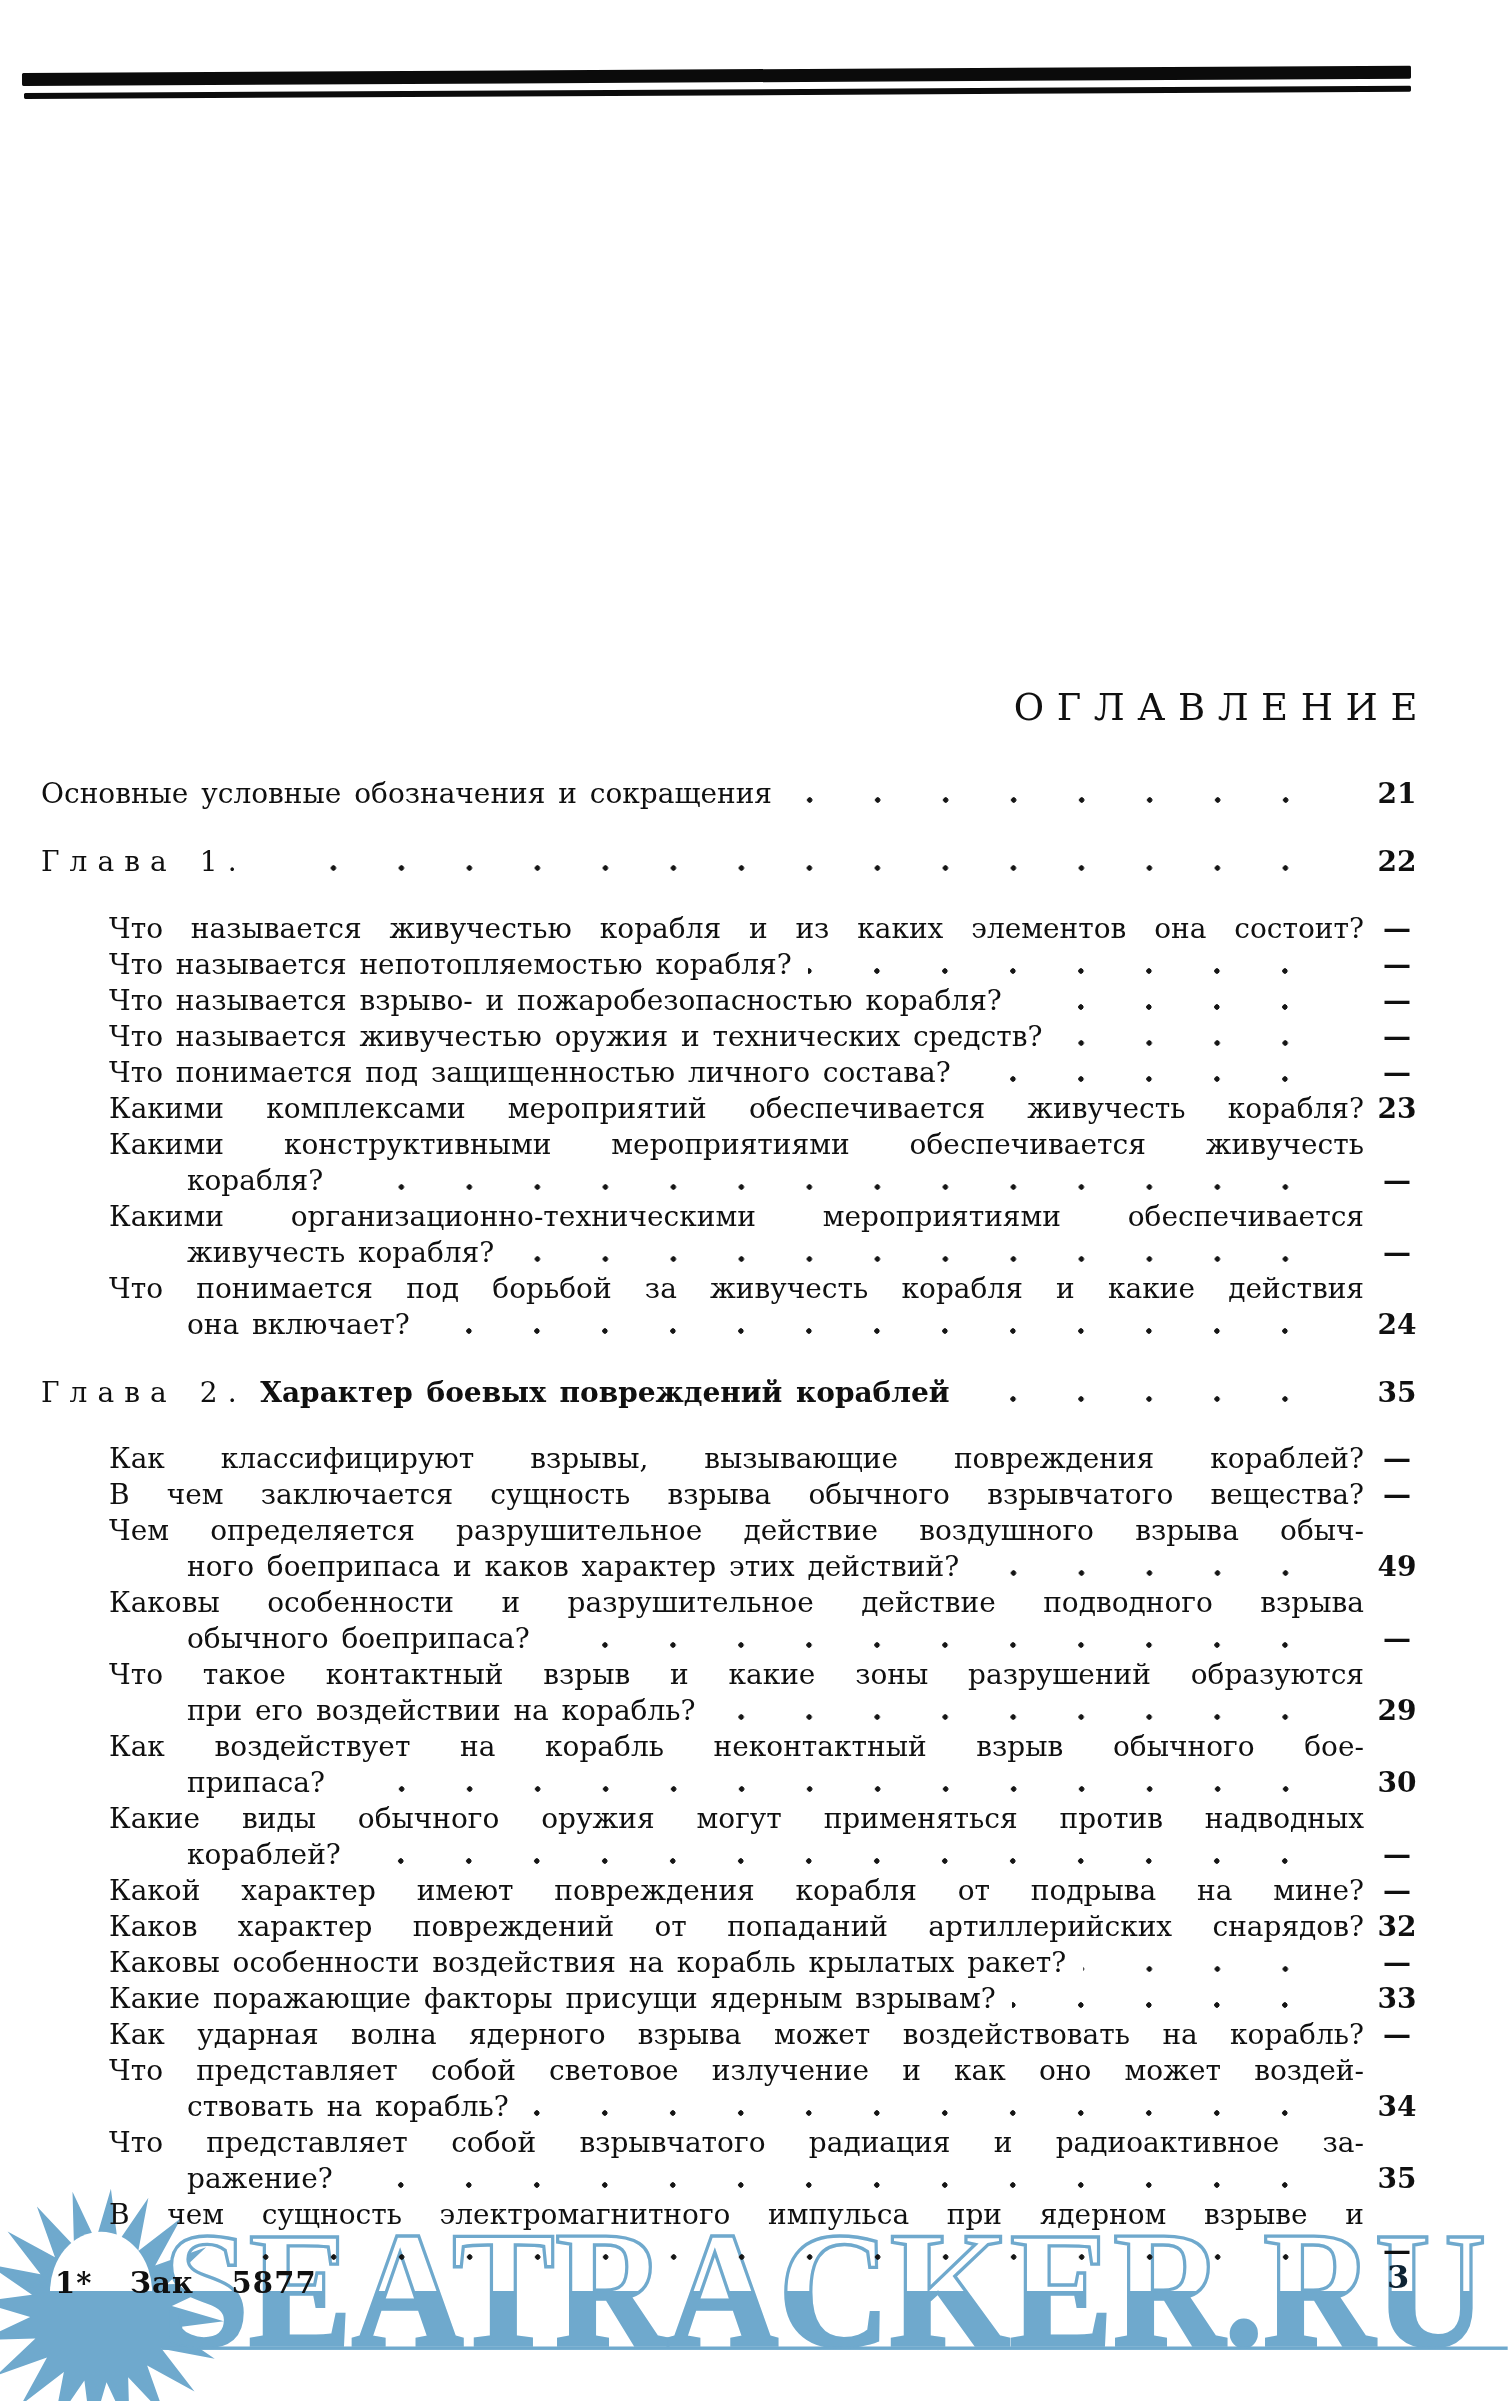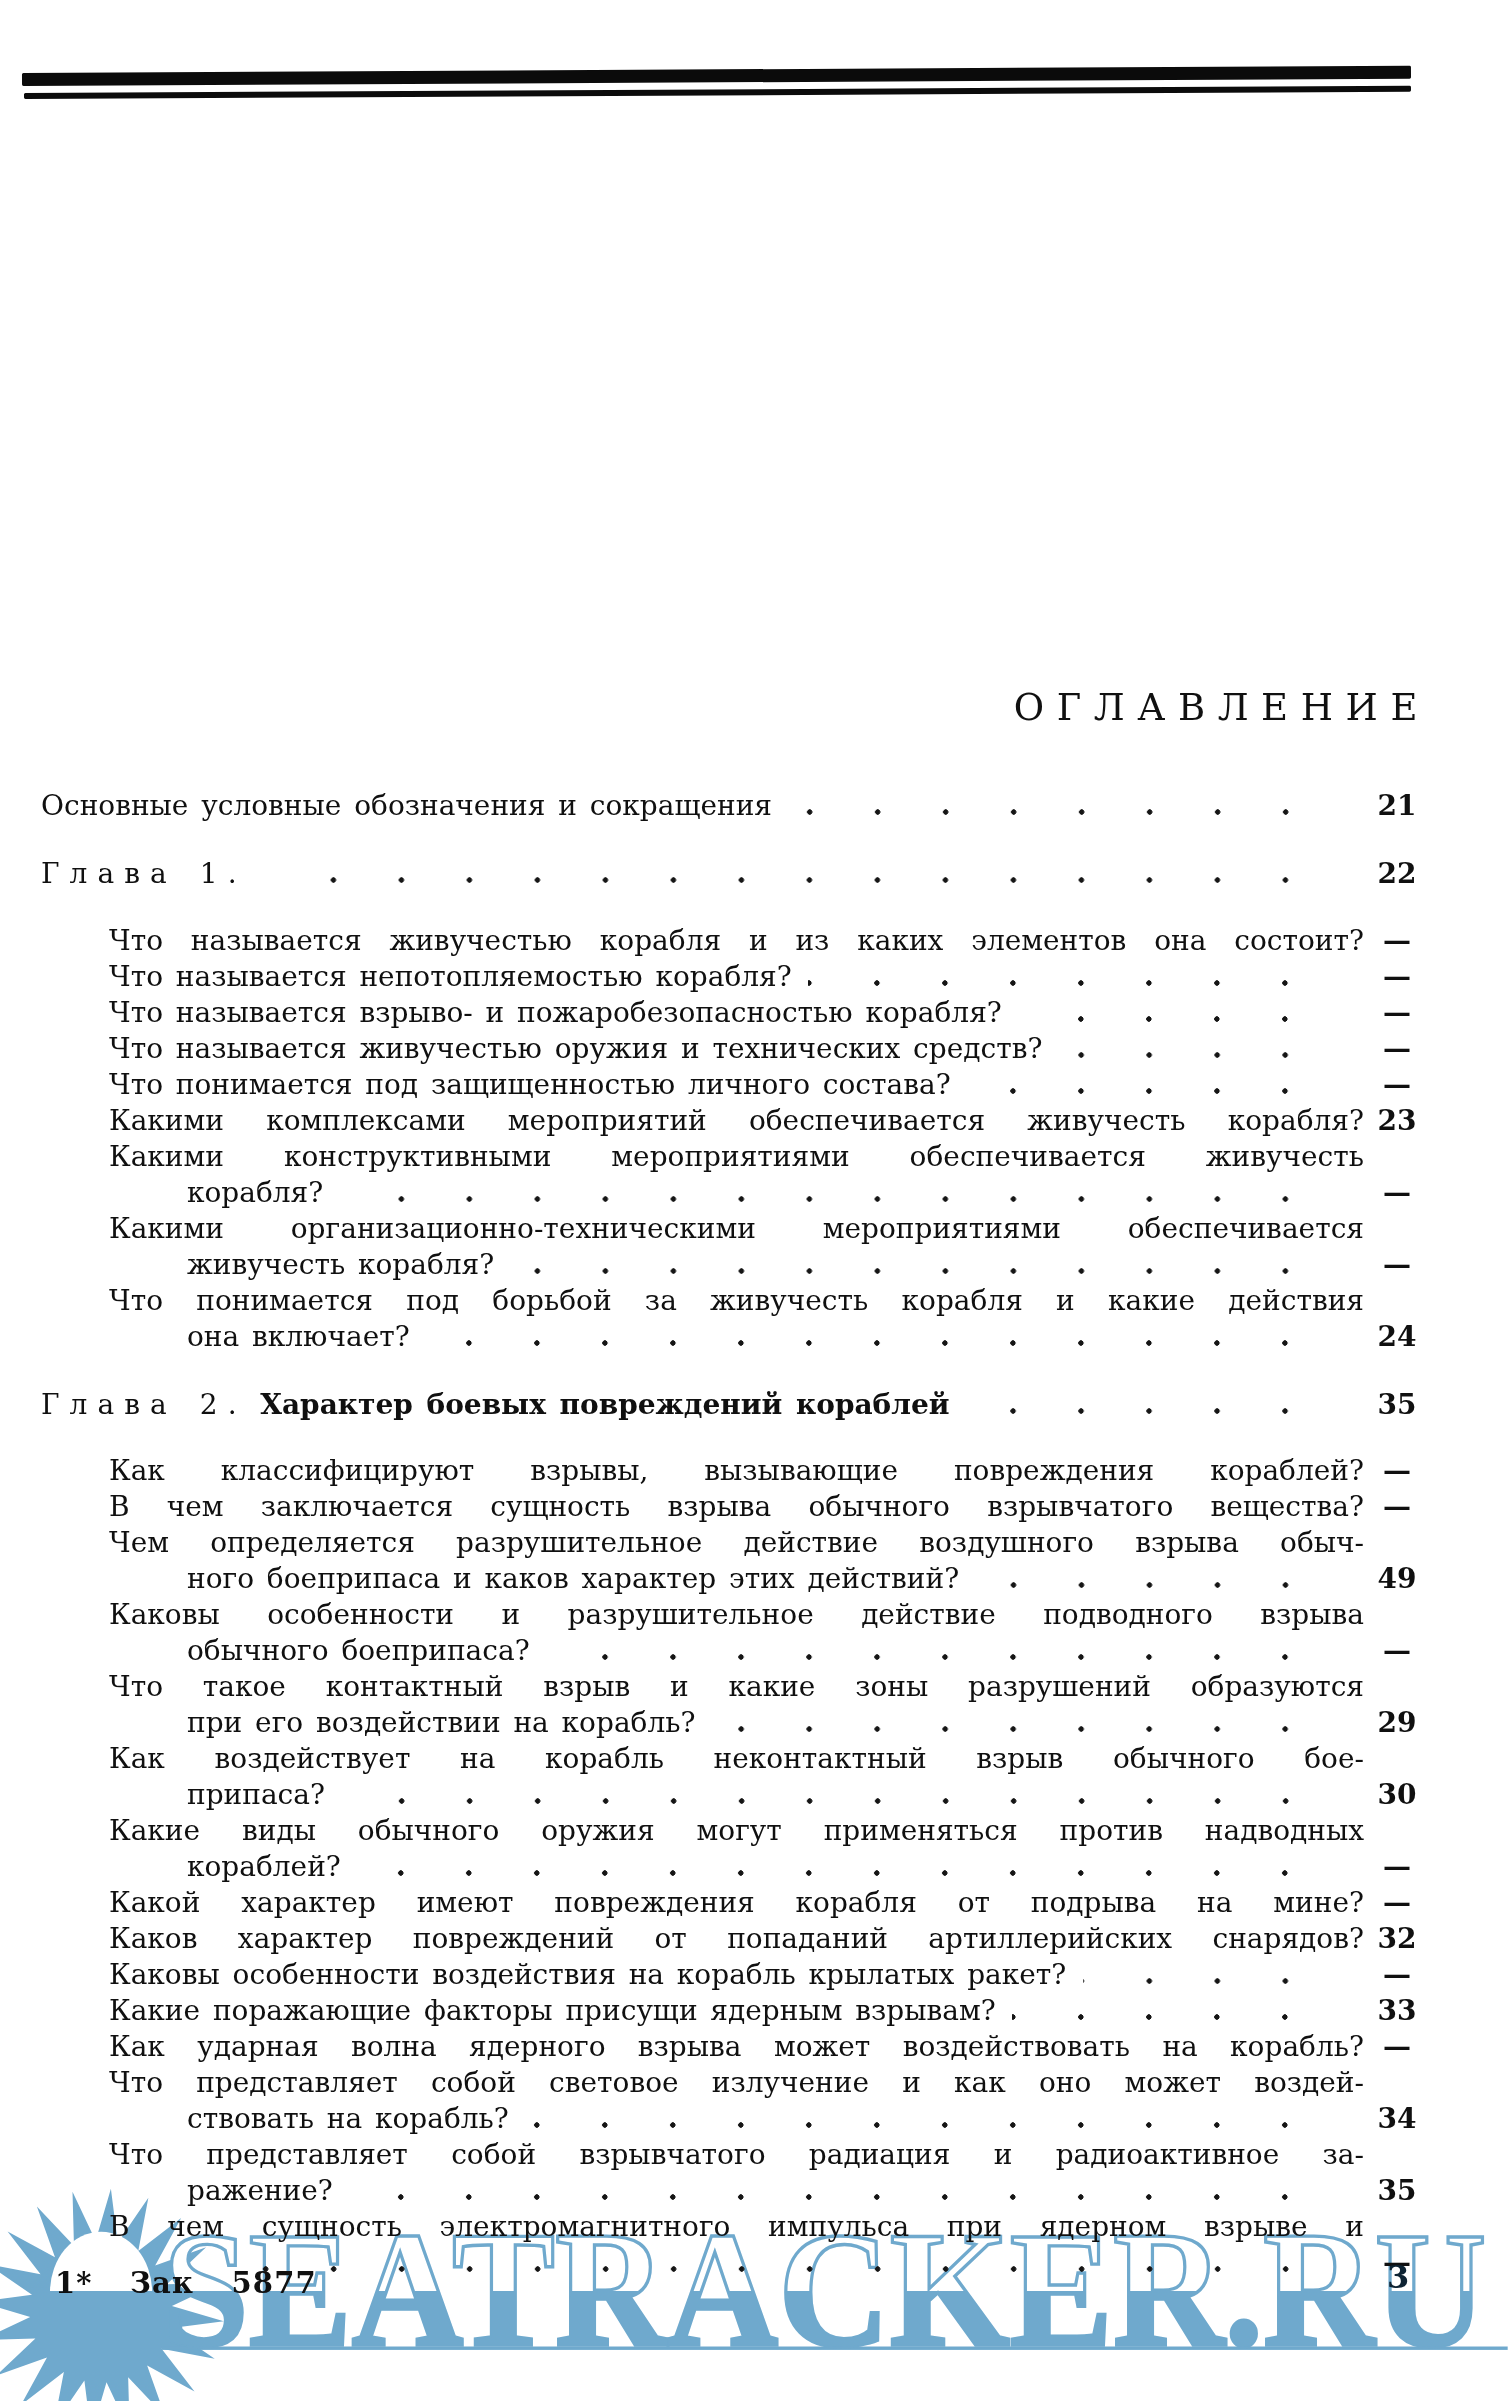--- a/index.html
+++ b/index.html
@@ -6,21 +6,21 @@
   .page{position:relative;width:1509px;height:2401px;background:#ffffff;overflow:hidden;
         font-family:"DejaVu Serif","Liberation Serif",serif;color:#101010;}
   
   .rule{position:absolute;background:#0b0b0b;transform:rotate(-0.3deg);transform-origin:left center;}
   .rule-thick{top:73px;left:22px;width:1389px;height:13px;border-radius:1.5px;}
   .rule-thin{top:93px;left:24.4px;width:1387px;height:5.8px;border-radius:1.5px;}
   
   .content{position:absolute;left:41px;top:686px;width:1389px;z-index:2;}
   .doc-title{text-align:right;font-size:37px;font-weight:normal;letter-spacing:0.34em;padding-left:0.34em;
              margin:0 0 11.7px 0;}
-  .toc{margin-top:59px;}
+  .toc{margin-top:47px;}
   .row{display:flex;align-items:baseline;line-height:36px;font-size:28px;word-spacing:0.14em;}
   .ind0{padding-left:0;}
   .ind1{padding-left:68px;}
   .ind2{padding-left:146px;}
   .gap-top{margin-top:31px;}
   .chapter-row{margin-top:32px;margin-bottom:30px;}
   .lbl{letter-spacing:0.36em;white-space:nowrap;margin-right:13.6px;}
   .txt{white-space:nowrap;}
   .txt.fill{flex:1 1 auto;white-space:normal;text-align:justify;text-align-last:justify;}
   .txt.bold{font-weight:bold;}

